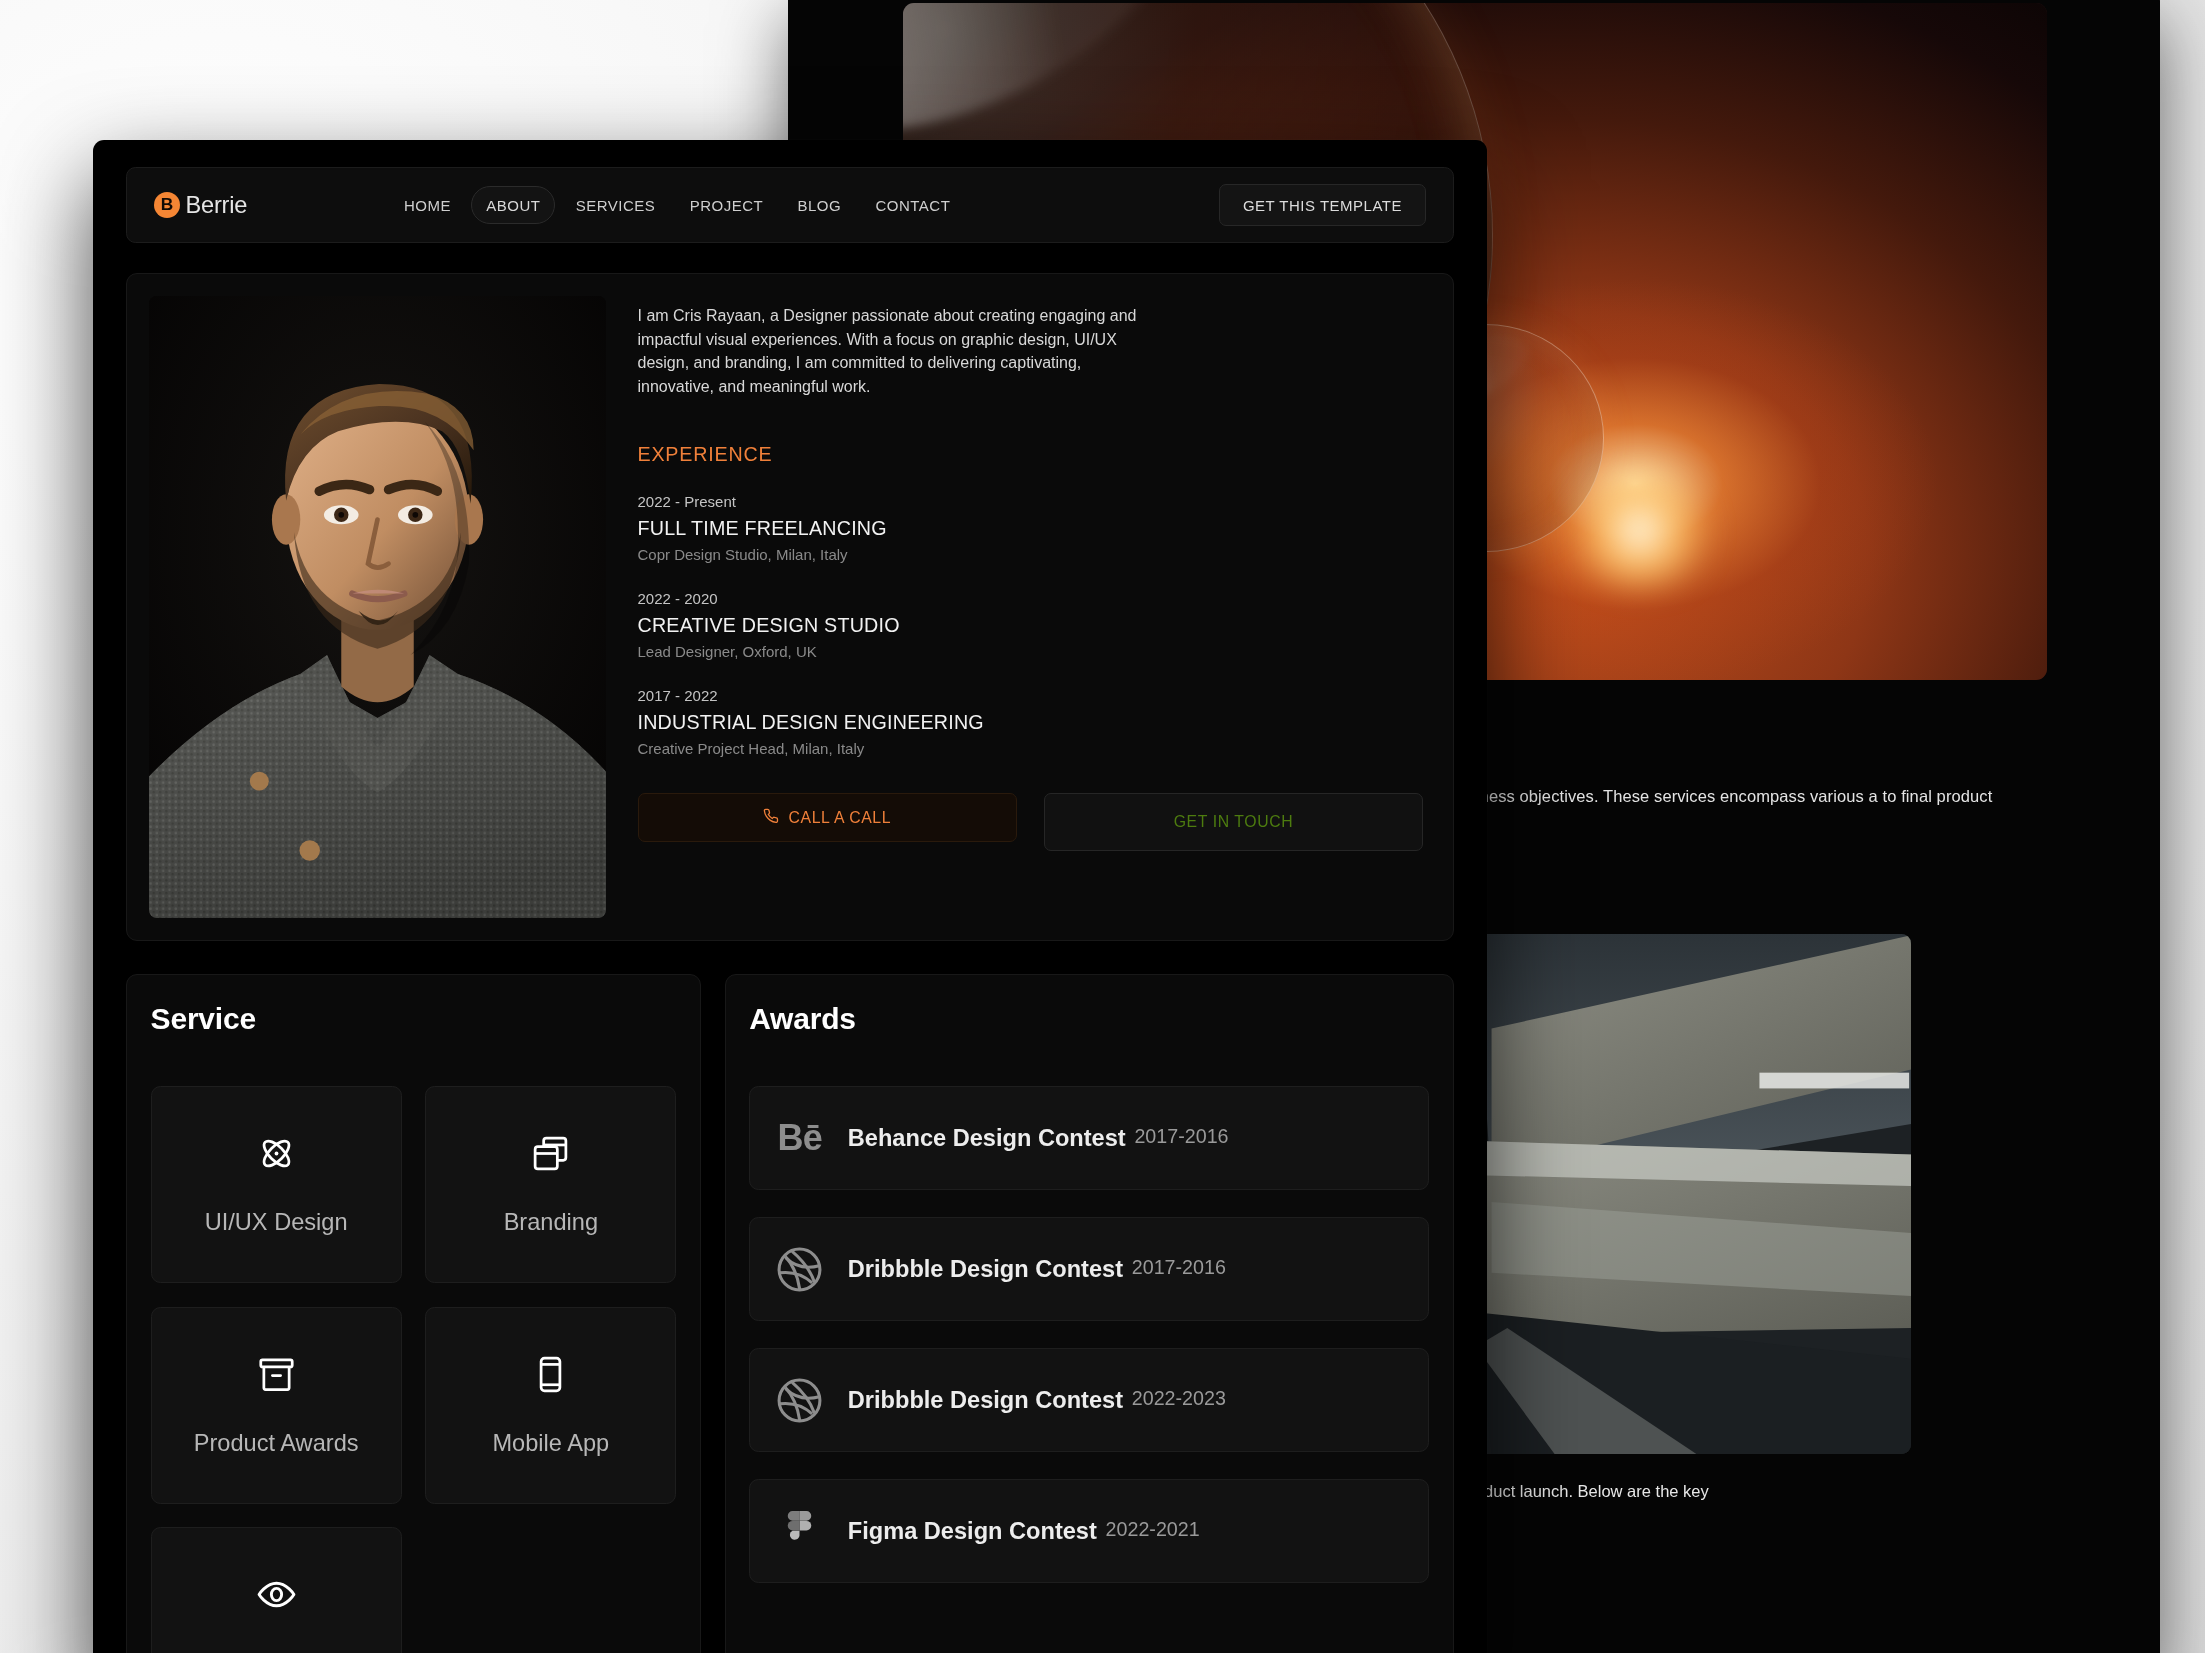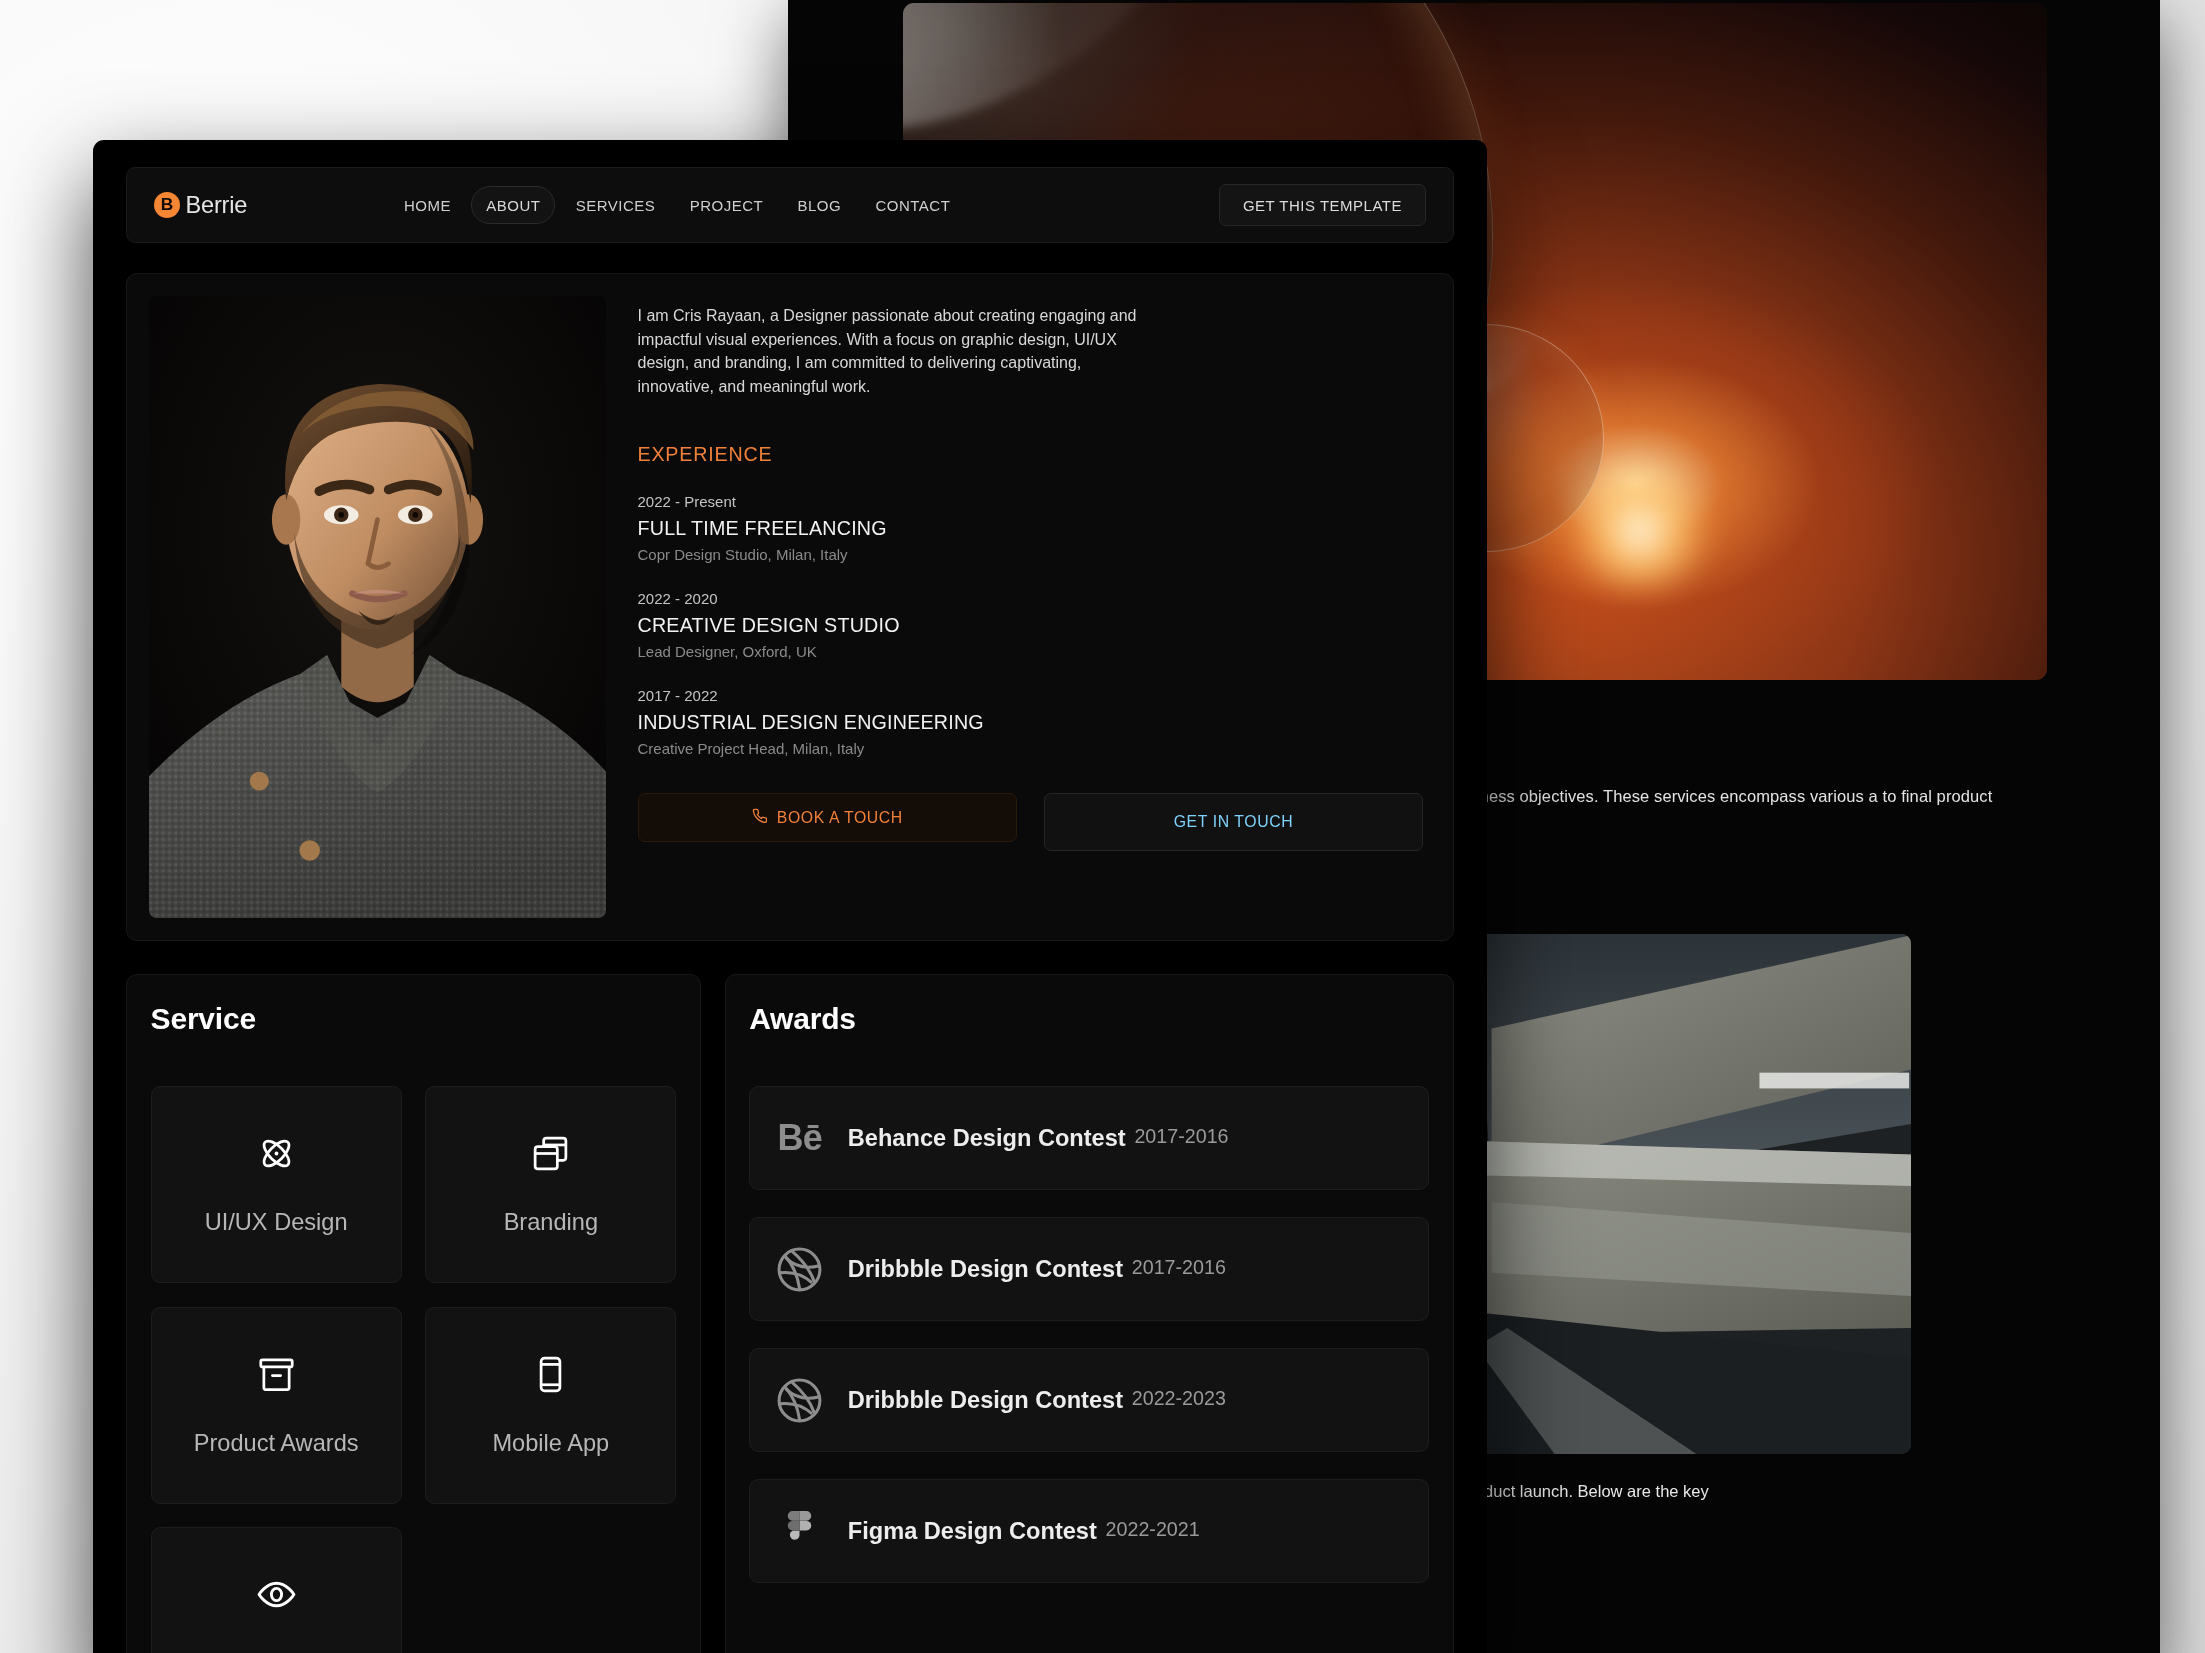--- a/index.html
+++ b/index.html
@@ -198,21 +198,21 @@
   .about-actions { display:flex; gap:27px; margin-top:36px; }
   #book-call-btn {
     flex:1; height:49px; border-radius:7px;
     background:#140c06; border:0.8px solid #2a1a0c;
     color:#f0803a; font-size:15.8px; letter-spacing:0.6px;
     display:flex; align-items:center; justify-content:center; gap:9.5px;
   }
   #get-in-touch-btn {
     flex:1; height:58px; border-radius:7px;
     background:#111111; border:0.8px solid #262626;
-    color:#7dd3fc; font-size:15.8px; letter-spacing:0.6px;
+    color:#4d7c0f; font-size:15.8px; letter-spacing:0.6px;
     display:flex; align-items:center; justify-content:center;
   }
 
   
   #lower-grid { display:flex; gap:23.6px; }
   .panel {
     background:#0a0a0a;
     border:0.8px solid #181818;
     border-radius:11px;
     padding:27px 23.6px;
@@ -415,21 +415,21 @@
             <div class="exp-meta">Creative Project Head, Milan, Italy</div>
           </div>
 
           <div class="about-actions">
             <div id="book-call-btn">
               <span>
                 <svg width="15.8" height="15.8" viewBox="0 0 24 24" fill="none" stroke="#f0803a" stroke-width="2" stroke-linecap="round" stroke-linejoin="round" aria-hidden="true">
                   <path d="M22 16.9v3a2 2 0 0 1-2.2 2 19.8 19.8 0 0 1-8.6-3.1 19.5 19.5 0 0 1-6-6A19.8 19.8 0 0 1 2.1 4.2 2 2 0 0 1 4.1 2h3a2 2 0 0 1 2 1.7c.1 1 .4 1.9.7 2.8a2 2 0 0 1-.5 2.1L8.1 9.9a16 16 0 0 0 6 6l1.3-1.3a2 2 0 0 1 2.1-.4c.9.3 1.8.6 2.8.7a2 2 0 0 1 1.7 2z"></path>
                 </svg>
               </span>
-              <span>BOOK A TOUCH</span>
+              <span>CALL A CALL</span>
             </div>
             <div id="get-in-touch-btn">GET IN TOUCH</div>
           </div>
         </div>
       </div>
 
       <div id="lower-grid">
 
         <div class="panel" id="service-panel">
           <div class="panel-title">Service</div>

